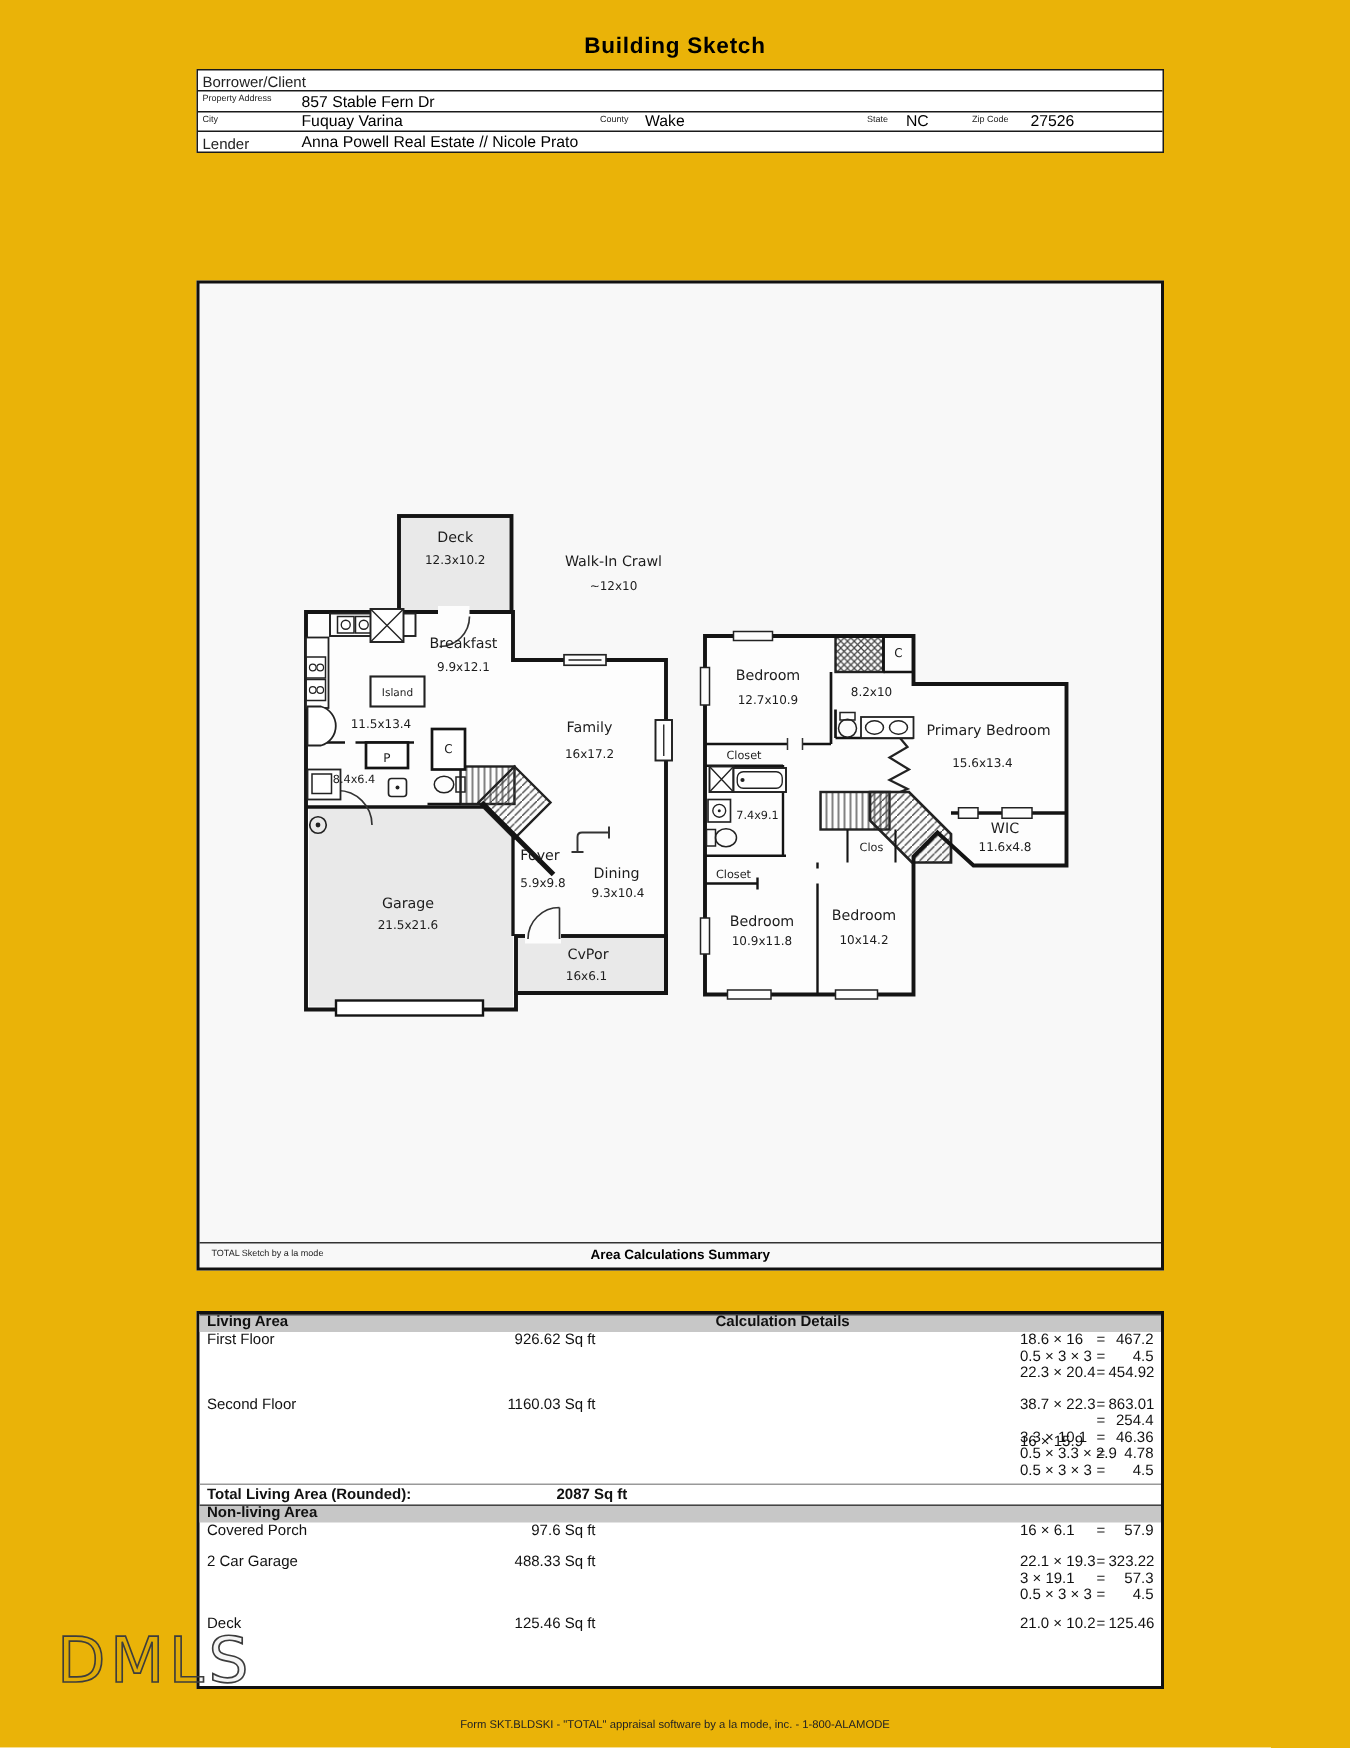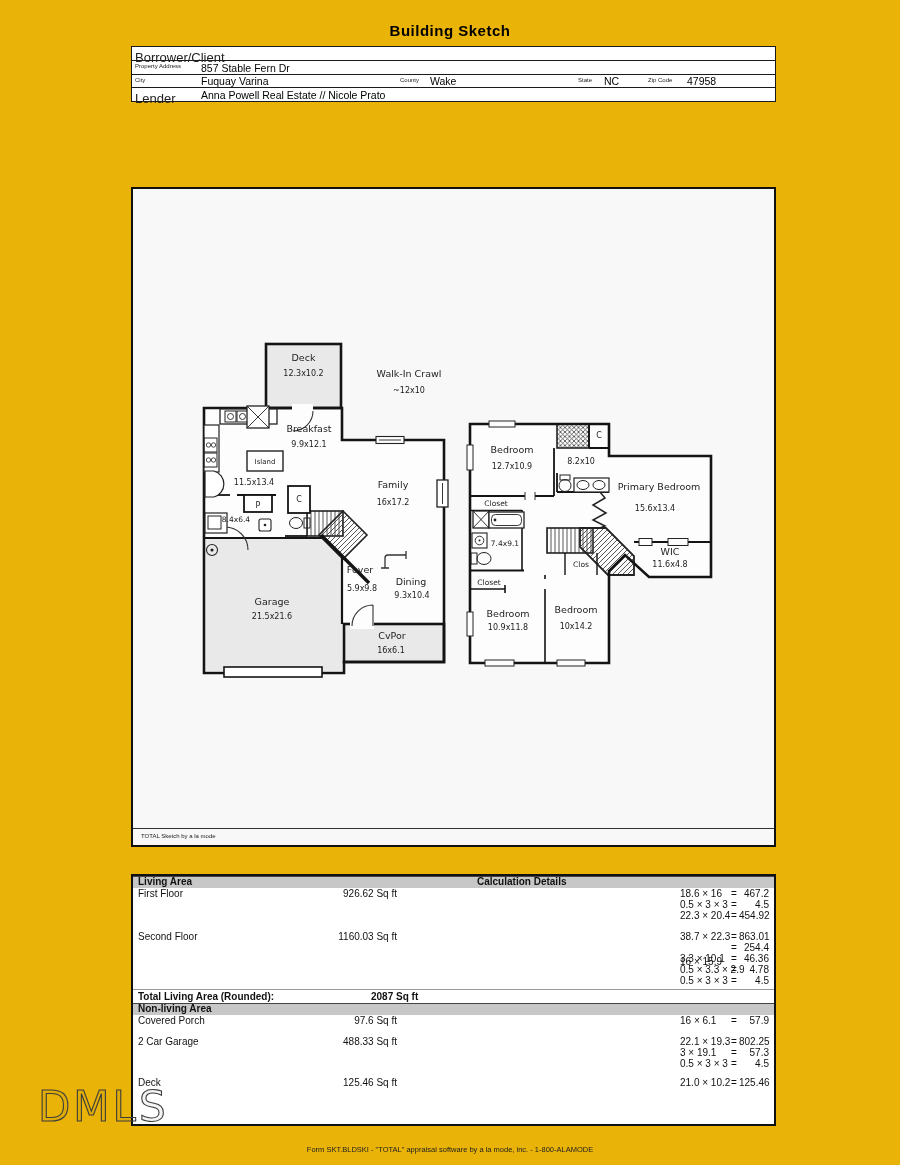--- a/index.html
+++ b/index.html
@@ -3,21 +3,21 @@
 <meta charset="utf-8">
 <style>
   html,body{margin:0;padding:0;background:#fff;}
   #page{position:relative;width:900px;height:1165px;background:#eab308;font-family:"Liberation Sans",sans-serif;color:#111;overflow:hidden;}
   
   #title{position:absolute;top:22px;left:0;right:0;text-align:center;font-size:15px;font-weight:bold;letter-spacing:.5px;color:#000;}
   
   #form{position:absolute;left:131px;top:46px;width:643px;height:54px;border:1.5px solid #1a1a1a;background:#fff;}
   .fline{position:absolute;left:0;right:0;border-top:1px solid #1a1a1a;}
   .flab{position:absolute;font-size:6px;color:#222;white-space:nowrap;}
-  .flab2{position:absolute;font-size:13px;color:#222;white-space:nowrap;}
+  .flab2{position:absolute;font-size:10px;color:#222;white-space:nowrap;}
   .fval{position:absolute;font-size:10.5px;color:#000;white-space:nowrap;}
   
   #sketch{position:absolute;left:131px;top:187px;width:645px;height:660px;border:2px solid #111;background:#f8f8f8;box-sizing:border-box;}
   #sketch svg{position:absolute;left:0;top:0;}
   #skfoot{position:absolute;left:0;right:0;bottom:0;height:16px;border-top:1px solid #333;}
   #skfoot .l{position:absolute;left:8px;top:4px;font-size:6px;color:#222;}
   #skfoot .c{position:absolute;left:0;right:0;top:2px;text-align:center;font-size:9px;font-weight:bold;color:#000;}
   svg text{font-family:"DejaVu Sans",sans-serif;fill:#1c1c1c;}
   .rm{font-size:9.5px;} .dm{font-size:8px;} .sm{font-size:7.5px;} .xs{font-size:7px;}
   
@@ -50,21 +50,21 @@
     <span class="fval" style="left:69px;top:1px"></span>
     <span class="flab" style="left:3px;top:16px">Property Address</span>
     <span class="fval" style="left:69px;top:15px">857 Stable Fern Dr</span>
     <span class="flab" style="left:3px;top:30px">City</span>
     <span class="fval" style="left:69px;top:28px">Fuquay Varina</span>
     <span class="flab" style="left:268px;top:30px">County</span>
     <span class="fval" style="left:298px;top:28px">Wake</span>
     <span class="flab" style="left:446px;top:30px">State</span>
     <span class="fval" style="left:472px;top:28px">NC</span>
     <span class="flab" style="left:516px;top:30px">Zip Code</span>
-    <span class="fval" style="left:555px;top:28px">47958</span>
+    <span class="fval" style="left:555px;top:28px">27526</span>
     <span class="flab2" style="left:3px;top:44px">Lender</span>
     <span class="fval" style="left:69px;top:42px">Anna Powell Real Estate // Nicole Prato</span>
   </div>
 
   <div id="sketch">
     <svg width="641" height="656" viewBox="0 0 641 656">
       <defs>
         <pattern id="pv" width="4" height="4" patternUnits="userSpaceOnUse">
             <path d="M2,0 V4" stroke="#444" stroke-width="0.9"></path>
           </pattern>
@@ -232,20 +232,21 @@
         <text x="537" y="378" text-anchor="middle" class="dm">11.6x4.8</text>
         <text x="375" y="428" text-anchor="middle" class="rm">Bedroom</text>
         <text x="375" y="441" text-anchor="middle" class="dm">10.9x11.8</text>
         <text x="443" y="424" text-anchor="middle" class="rm">Bedroom</text>
         <text x="443" y="440" text-anchor="middle" class="dm">10x14.2</text>
       </g>
     </svg>
 
     <div id="skfoot">
       <span class="l">TOTAL Sketch by a la mode</span>
+      <span class="c">Area Calculations Summary</span>
     </div>
   </div>
 
   <div id="ctable">
     <div class="gbar" style="top:0"></div>
     <span class="cl b" style="top:1px">Living Area</span>
     <span class="b" style="left:344px;top:1px">Calculation Details</span>
 
     <span class="cl" style="top:13px">First Floor</span>
     <span class="ca" style="top:13px">926.62 Sq ft</span>
@@ -287,21 +288,21 @@
     <span class="cl" style="top:140px">Covered Porch</span>
     <span class="ca" style="top:140px">97.6 Sq ft</span>
     <span class="ce" style="top:140px">16 × 6.1</span>
     <span class="cq" style="top:140px">=</span>
     <span class="cv" style="top:140px">57.9</span>
 
     <span class="cl" style="top:161px">2 Car Garage</span>
     <span class="ca" style="top:161px">488.33 Sq ft</span>
     <span class="ce" style="top:161px">22.1 × 19.3</span>
     <span class="cq" style="top:161px">=</span>
-    <span class="cv" style="top:161px">802.25</span>
+    <span class="cv" style="top:161px">323.22</span>
     <span class="ce" style="top:172px">3 × 19.1</span>
     <span class="cq" style="top:172px">=</span>
     <span class="cv" style="top:172px">57.3</span>
     <span class="ce" style="top:183px">0.5 × 3 × 3</span>
     <span class="cq" style="top:183px">=</span>
     <span class="cv" style="top:183px">4.5</span>
 
     <span class="cl" style="top:202px">Deck</span>
     <span class="ca" style="top:202px">125.46 Sq ft</span>
     <span class="ce" style="top:202px">21.0 × 10.2</span>

